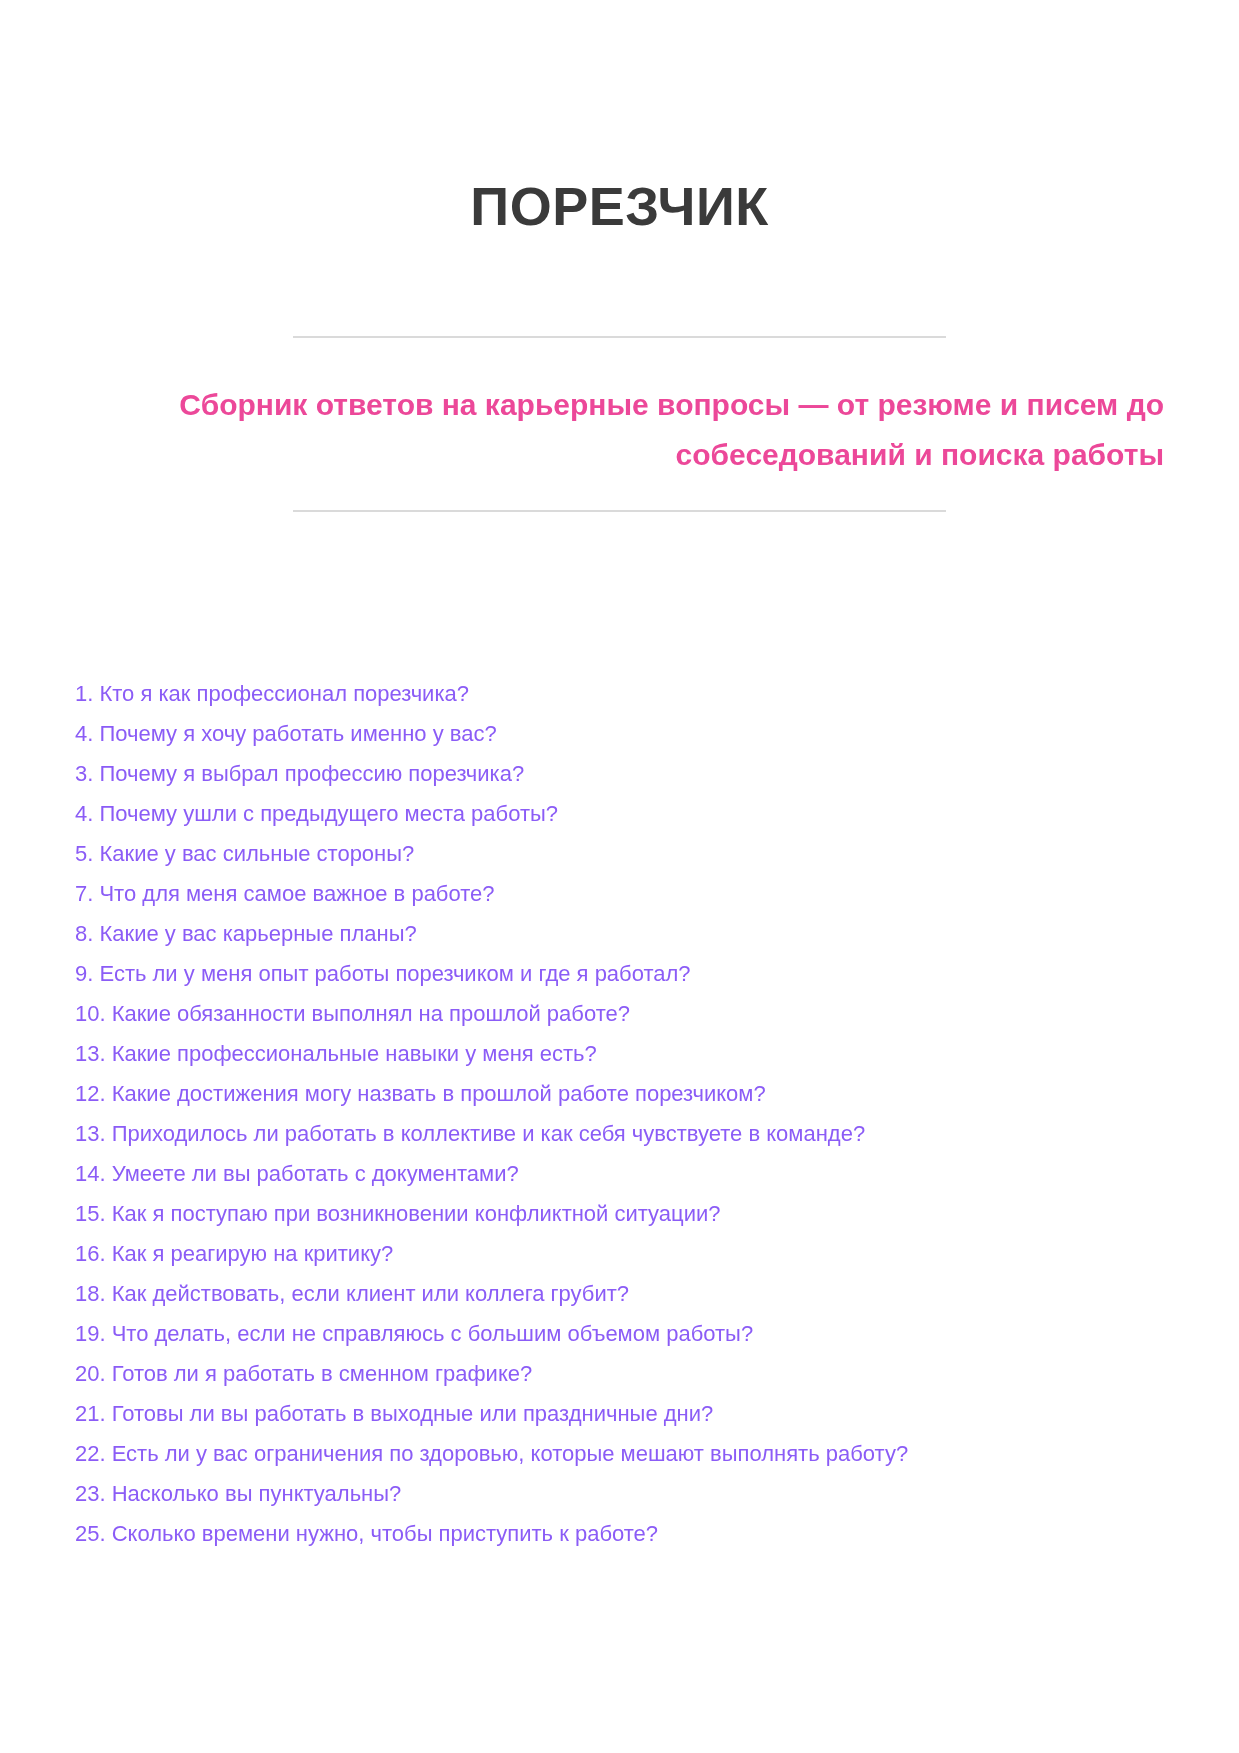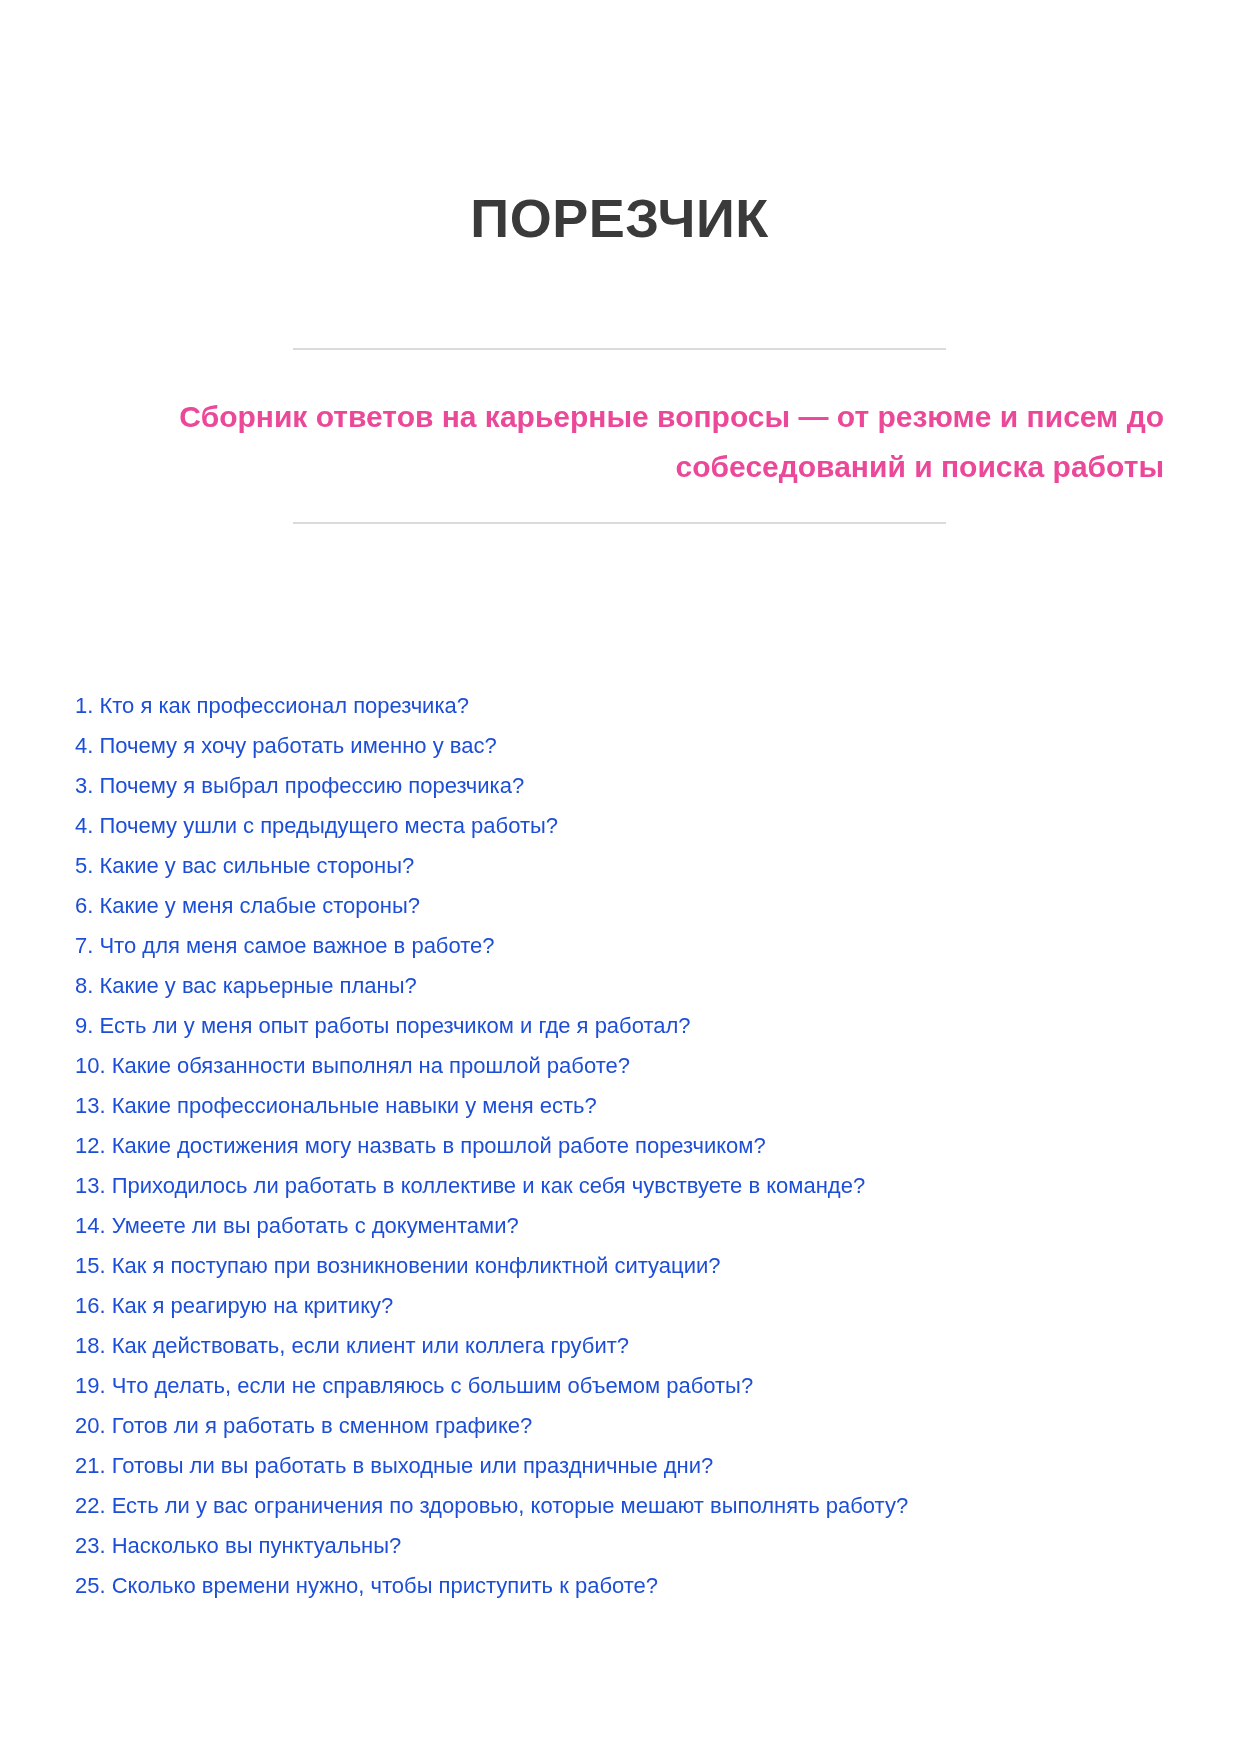--- a/index.html
+++ b/index.html
@@ -12,21 +12,21 @@
     height: 1753px;
     overflow: hidden;
     font-family: "Liberation Sans", "DejaVu Sans", sans-serif;
     color: #3d3d3d;
     -webkit-font-smoothing: antialiased;
   }
   .page {
     box-sizing: border-box;
     width: 1239px;
     height: 1753px;
-    padding: 16px 75px;
+    padding: 4px 75px;
   }
   .doc-title {
     margin: 0;
     padding-top: 172px;
     text-align: center;
     font-size: 54px;
     line-height: 60px;
     font-weight: 700;
     color: #3a3a3a;
     letter-spacing: 0.5px;
@@ -51,21 +51,21 @@
   }
   .subtitle span {
     display: block;
   }
   .question-list {
     margin-top: 162px;
   }
   .question-item {
     font-size: 22px;
     line-height: 40px;
-    color: #1d4ed8;
+    color: #8b5cf6;
     white-space: nowrap;
   }
 </style>
 </head>
 <body>
 
 <div class="page">
 
   <h1 class="doc-title">ПОРЕЗЧИК</h1>
 
@@ -77,21 +77,20 @@
   </p>
 
   <div class="divider bottom"></div>
 
   <div class="question-list">
     <div class="question-item">1. Кто я как профессионал порезчика?</div>
     <div class="question-item">4. Почему я хочу работать именно у вас?</div>
     <div class="question-item">3. Почему я выбрал профессию порезчика?</div>
     <div class="question-item">4. Почему ушли с предыдущего места работы?</div>
     <div class="question-item">5. Какие у вас сильные стороны?</div>
-    <div class="question-item">6. Какие у меня слабые стороны?</div>
     <div class="question-item">7. Что для меня самое важное в работе?</div>
     <div class="question-item">8. Какие у вас карьерные планы?</div>
     <div class="question-item">9. Есть ли у меня опыт работы порезчиком и где я работал?</div>
     <div class="question-item">10. Какие обязанности выполнял на прошлой работе?</div>
     <div class="question-item">13. Какие профессиональные навыки у меня есть?</div>
     <div class="question-item">12. Какие достижения могу назвать в прошлой работе порезчиком?</div>
     <div class="question-item">13. Приходилось ли работать в коллективе и как себя чувствуете в команде?</div>
     <div class="question-item">14. Умеете ли вы работать с документами?</div>
     <div class="question-item">15. Как я поступаю при возникновении конфликтной ситуации?</div>
     <div class="question-item">16. Как я реагирую на критику?</div>

